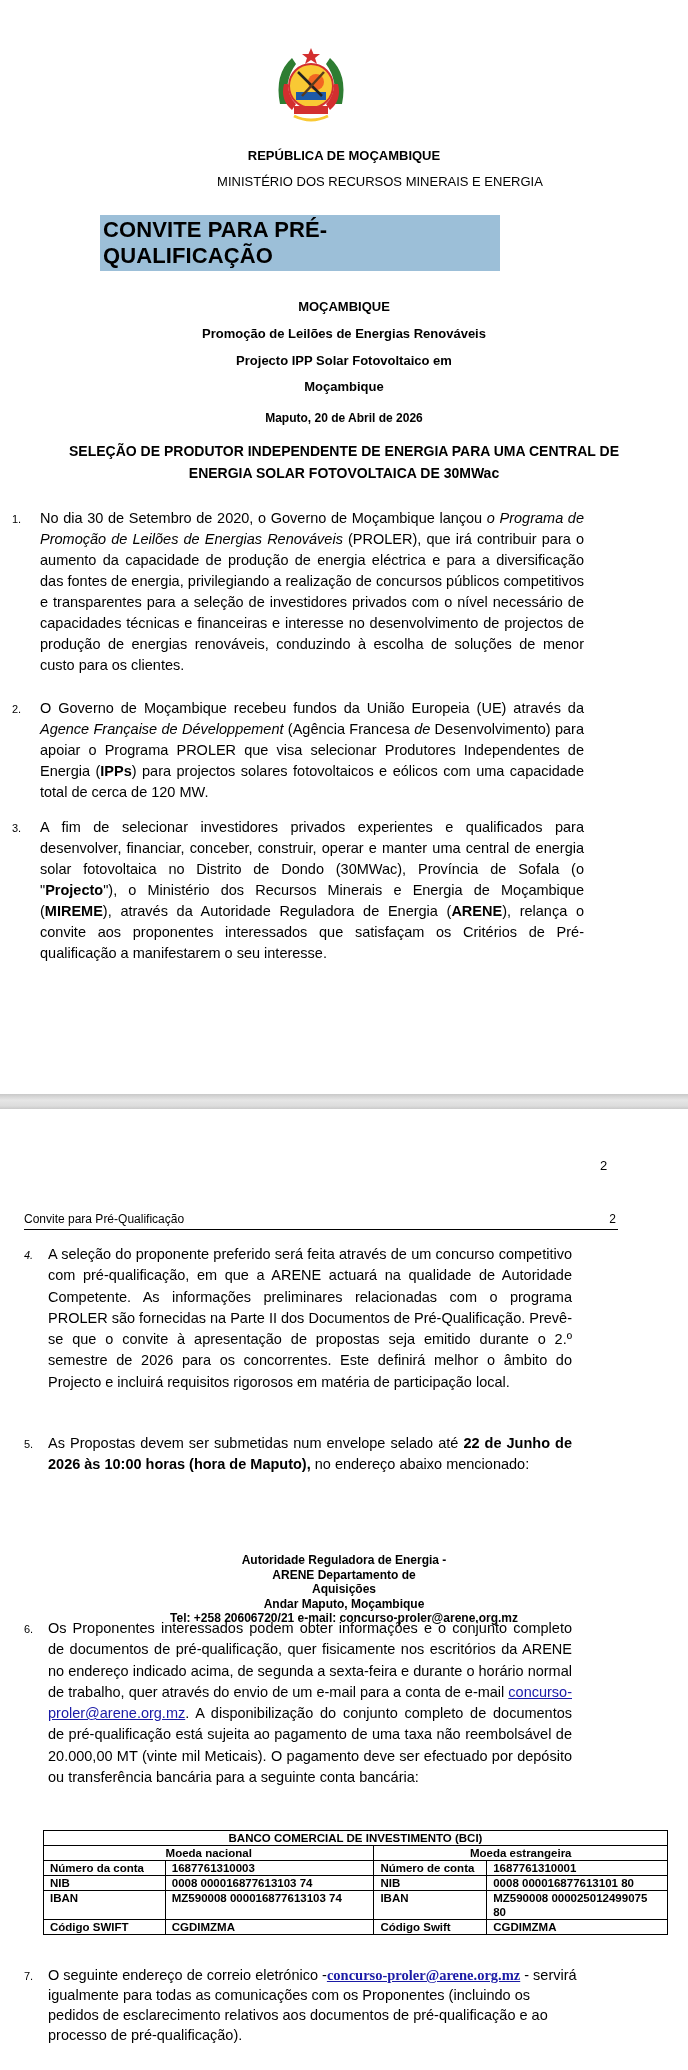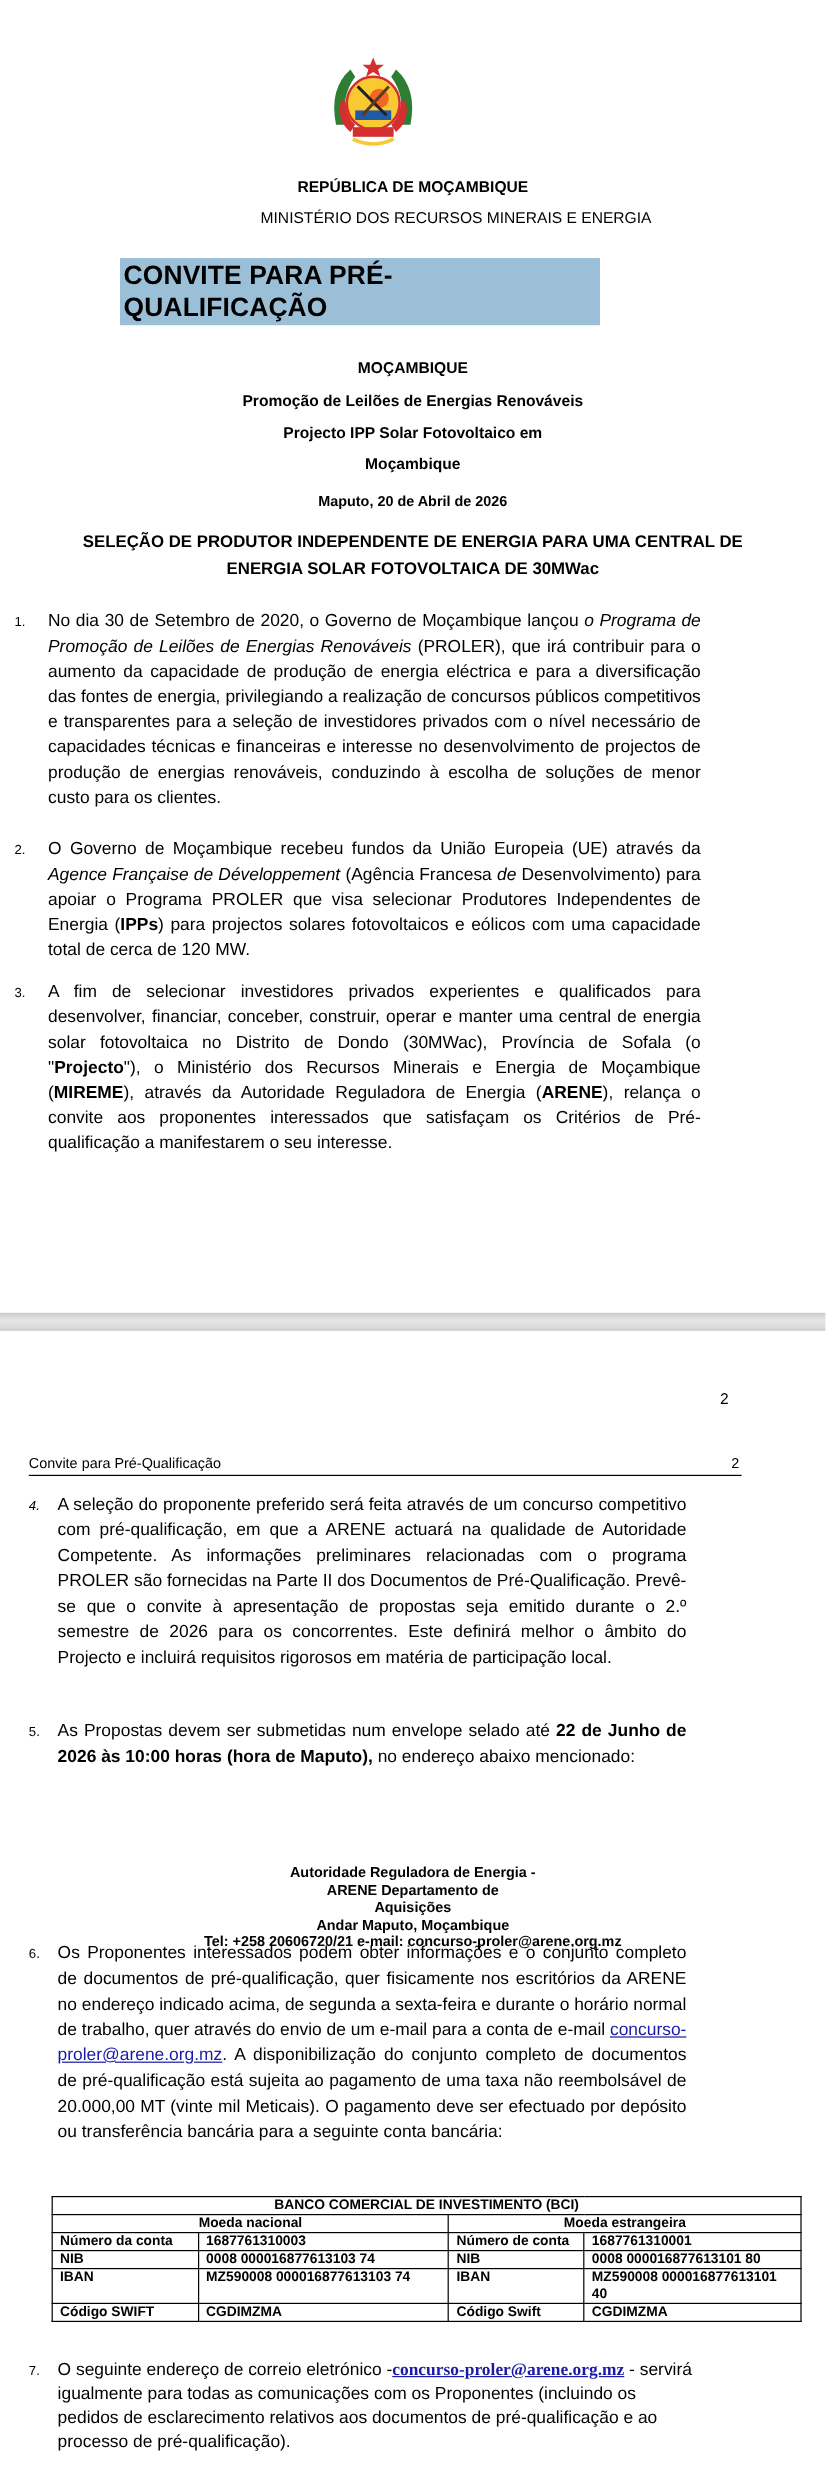--- a/index.html
+++ b/index.html
@@ -141,21 +141,21 @@
   <tr>
     <td>NIB</td>
     <td>0008 000016877613103 74</td>
     <td>NIB</td>
     <td>0008 000016877613101 80</td>
   </tr>
   <tr>
     <td>IBAN</td>
     <td>MZ590008 000016877613103 74</td>
     <td>IBAN</td>
-    <td>MZ590008 000016877613101 40</td>
+    <td>MZ590008 000025012499075 80</td>
   </tr>
   <tr>
     <td>Código SWIFT</td>
     <td>CGDIMZMA</td>
     <td>Código Swift</td>
     <td>CGDIMZMA</td>
   </tr>
 </tbody>
   </table>
 

